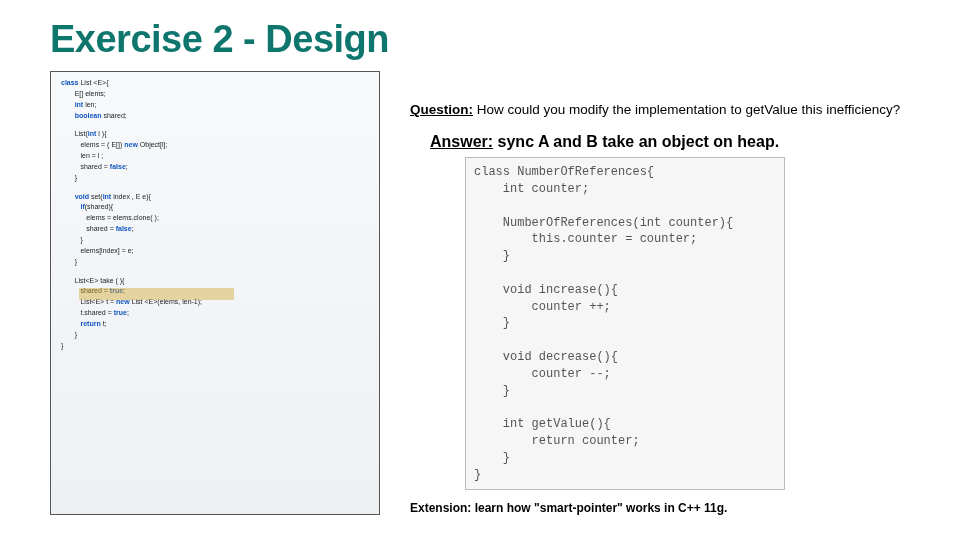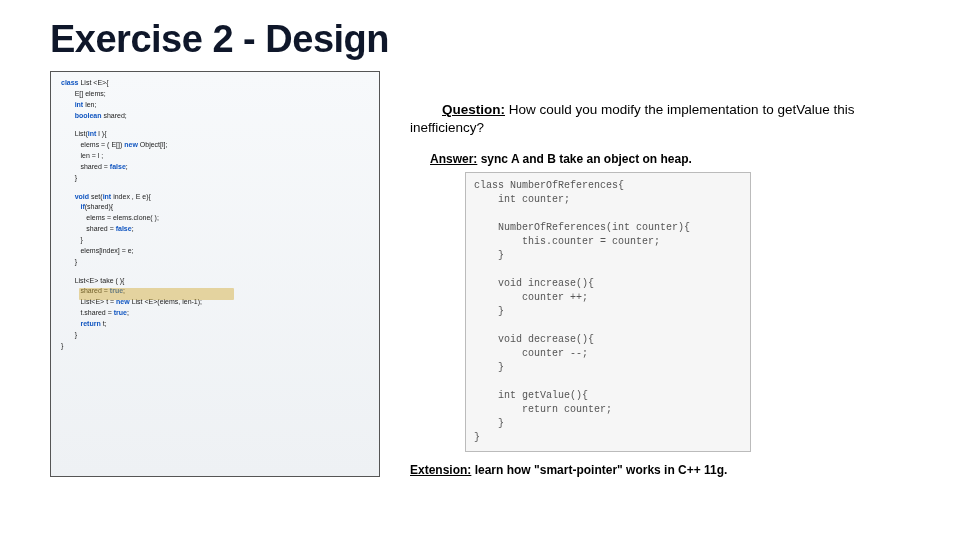--- a/index.html
+++ b/index.html
@@ -12,21 +12,21 @@
     font-family: "Segoe UI", Arial, sans-serif;
     overflow: hidden;
     position: relative;
   }
   .slide {
     padding: 18px 50px 10px 50px;
   }
   .title {
     font-size: 38px;
     font-weight: 700;
-    color: #0f172a;
+    color: #0f766e;
     margin: 0 0 10px 0;
     letter-spacing: -0.5px;
   }
   .content-row {
     display: flex;
     gap: 30px;
   }
   .code-box {
     border: 1px solid #555;
     background: linear-gradient(#f7f9fb,#eef1f4);
@@ -44,35 +44,35 @@
     position:absolute;
     background: rgba(210,170,50,0.45);
     border-radius:1px;
   }
   .right-col {
     flex: 1;
     padding-top: 30px;
     font-size: 13.5px;
     color:#000;
   }
-  .q-label { text-decoration: underline; font-weight:700;margin-left:32px; }
+  .q-label { text-decoration: underline; font-weight:700; }
   .a-label { text-decoration: underline; font-weight:700; }
-  .e-label { text-decoration: underline; font-weight:700; }
+  .e-label { font-weight:700; }
   .question-block { margin-bottom: 14px; line-height:1.35; }
-  .answer-text { font-family: Arial, sans-serif; font-size:12px; font-weight:700; }
+  .answer-text { font-family: Arial, sans-serif; font-size:16px; font-weight:700; }
   .ext-text { font-family: Arial, sans-serif; font-size:12px; font-weight:700; }
   .ref-code {
     border:1px solid #bbb;
     background:#f6f6f6;
     font-family: "Courier New", monospace;
-    font-size:10px;
+    font-size:12px;
     line-height:1.4;
     color:#555;
     padding:6px 8px;
-    width: 286px;
+    width: 320px;
     margin: 6px 0 10px 55px;
     white-space: pre;
   }
   .answer-row { margin-left: 20px; margin-bottom:4px; }
   .ext-row { margin-left: 0px; margin-top:4px; }
 </style>
 </head>
 <body>
 
 <div class="slide">

